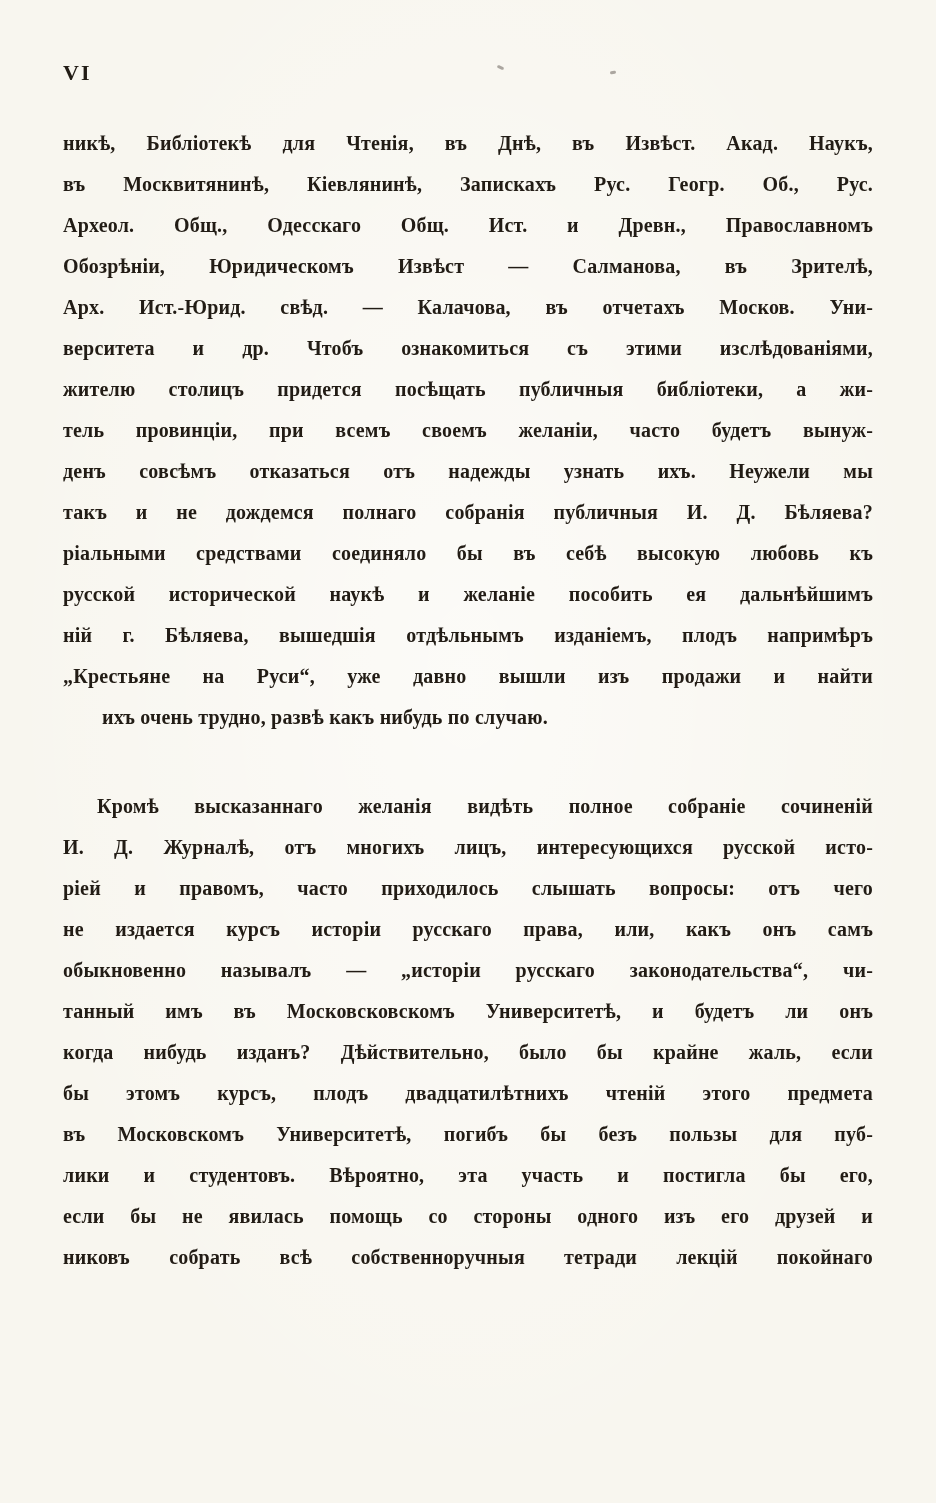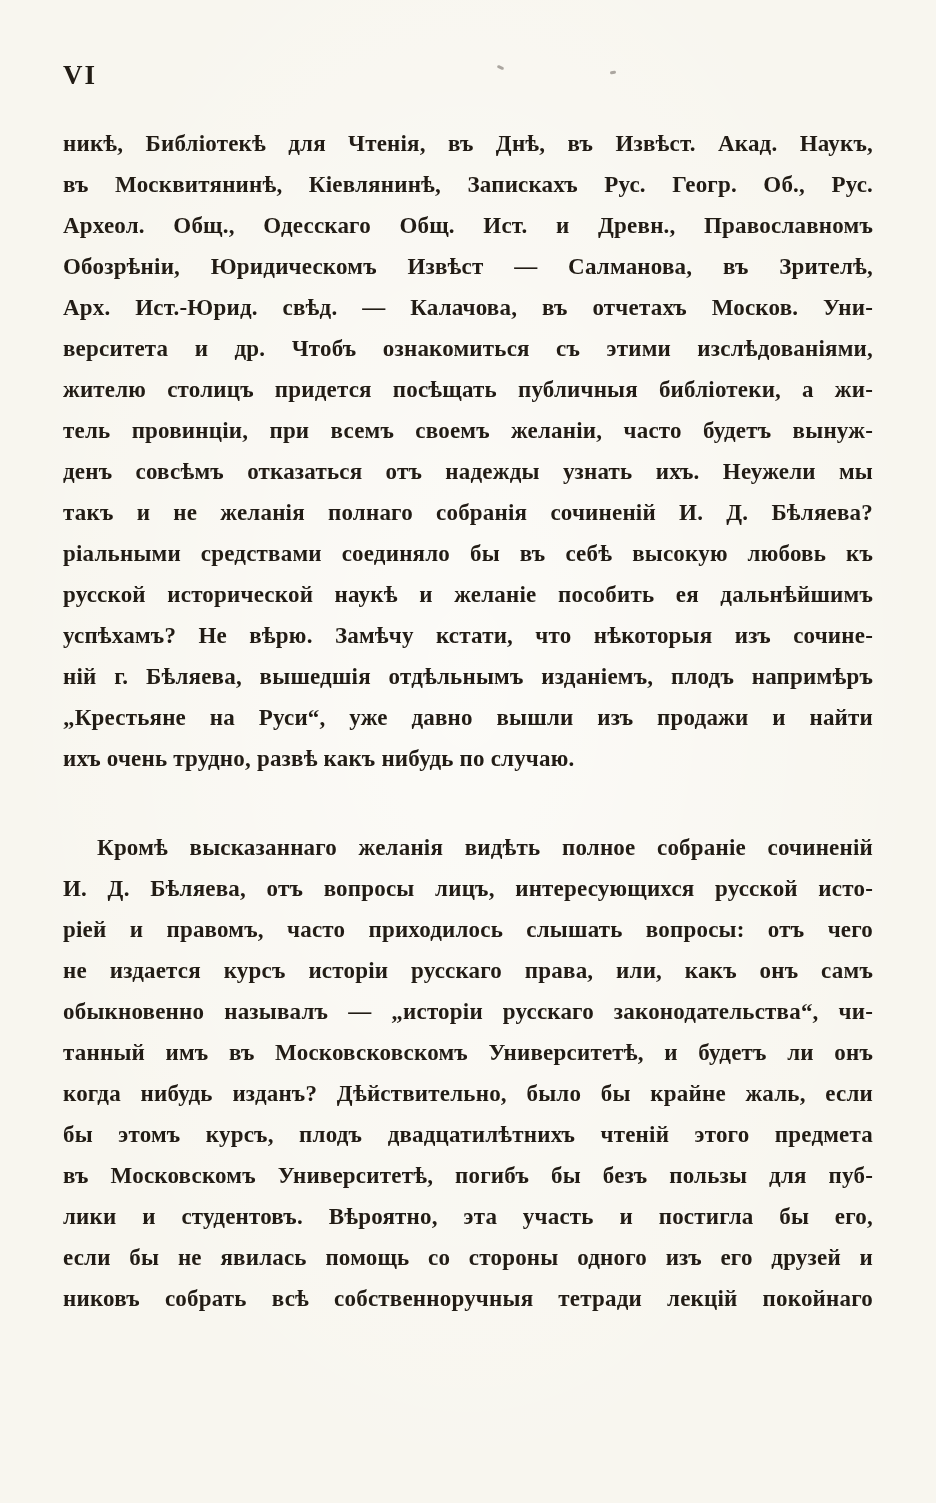--- a/index.html
+++ b/index.html
@@ -16,43 +16,43 @@
     position:relative;
     width:936px;height:1503px;
     background:var(--paper);
     background-image:radial-gradient(ellipse at 50% 45%, rgba(255,255,255,.55), rgba(0,0,0,0) 70%);
     color:var(--ink);
     overflow:hidden;
   }
   .page-number{
     position:absolute;
     left:63px;top:60px;
-    font-size:27px;
+    font-size:22px;
     font-weight:bold;
     letter-spacing:2px;
     color:var(--ink);
   }
   .text-block{
     position:absolute;
     left:63px;top:123px;
     width:810px;
   }
   .line{
     height:41px;
     line-height:41px;
-    font-size:23px;
+    font-size:20px;
     font-weight:bold;
     color:var(--ink);
     text-align:justify;
     text-align-last:justify;
     overflow:hidden;
     letter-spacing:.2px;
   }
   .line.indent{ text-indent:34px;margin-top:48px; }
-  .line.para-end{ text-align-last:left; }
+  .line.para-end{ text-align-last:left;margin-left:39px; }
   .speck{
     position:absolute;
     background:#6b655c;
     border-radius:2px;
     opacity:.55;
   }
   .speck-1{ left:497px; top:66px; width:7px; height:3px; transform:rotate(24deg); }
   .speck-2{ left:610px; top:71px; width:6px; height:3px; transform:rotate(-10deg); }
 </style>
 </head>
@@ -67,29 +67,28 @@
   <div class="text-block" id="text-block">
       <div class="line">никѣ, Библіотекѣ для Чтенія, въ Днѣ, въ Извѣст. Акад. Наукъ,</div>
       <div class="line">въ Москвитянинѣ, Кіевлянинѣ, Запискахъ Рус. Геогр. Об., Рус.</div>
       <div class="line">Археол. Общ., Одесскаго Общ. Ист. и Древн., Православномъ</div>
       <div class="line">Обозрѣніи, Юридическомъ Извѣст — Салманова, въ Зрителѣ,</div>
       <div class="line">Арх. Ист.-Юрид. свѣд. — Калачова, въ отчетахъ Москов. Уни-</div>
       <div class="line">верситета и др. Чтобъ ознакомиться съ этими изслѣдованіями,</div>
       <div class="line">жителю столицъ придется посѣщать публичныя библіотеки, а жи-</div>
       <div class="line">тель провинціи, при всемъ своемъ желаніи, часто будетъ вынуж-</div>
       <div class="line">денъ совсѣмъ отказаться отъ надежды узнать ихъ. Неужели мы</div>
-      <div class="line">такъ и не желанія полнаго собранія сочиненій И. Д. Бѣляева?</div>
+      <div class="line">такъ и не дождемся полнаго собранія публичныя И. Д. Бѣляева?</div>
       <div class="line">ріальными средствами соединяло бы въ себѣ высокую любовь къ</div>
       <div class="line">русской исторической наукѣ и желаніе пособить ея дальнѣйшимъ</div>
-      <div class="line">успѣхамъ? Не вѣрю. Замѣчу кстати, что нѣкоторыя изъ сочине-</div>
       <div class="line">ній г. Бѣляева, вышедшія отдѣльнымъ изданіемъ, плодъ напримѣръ</div>
       <div class="line">„Крестьяне на Руси“, уже давно вышли изъ продажи и найти</div>
       <div class="line para-end">ихъ очень трудно, развѣ какъ нибудь по случаю.</div>
       <div class="line indent">Кромѣ высказаннаго желанія видѣть полное собраніе сочиненій</div>
-      <div class="line">И. Д. Бѣляева, отъ вопросы лицъ, интересующихся русской исто-</div>
+      <div class="line">И. Д. Журналѣ, отъ многихъ лицъ, интересующихся русской исто-</div>
       <div class="line">ріей и правомъ, часто приходилось слышать вопросы: отъ чего</div>
       <div class="line">не издается курсъ исторіи русскаго права, или, какъ онъ самъ</div>
       <div class="line">обыкновенно называлъ — „исторіи русскаго законодательства“, чи-</div>
       <div class="line">танный имъ въ Московсковскомъ Университетѣ, и будетъ ли онъ</div>
       <div class="line">когда нибудь изданъ? Дѣйствительно, было бы крайне жаль, если</div>
       <div class="line">бы этомъ курсъ, плодъ двадцатилѣтнихъ чтеній этого предмета</div>
       <div class="line">въ Московскомъ Университетѣ, погибъ бы безъ пользы для пуб-</div>
       <div class="line">лики и студентовъ. Вѣроятно, эта участь и постигла бы его,</div>
       <div class="line">если бы не явилась помощь со стороны одного изъ его друзей и</div>
       <div class="line">никовъ собрать всѣ собственноручныя тетради лекцій покойнаго</div>

